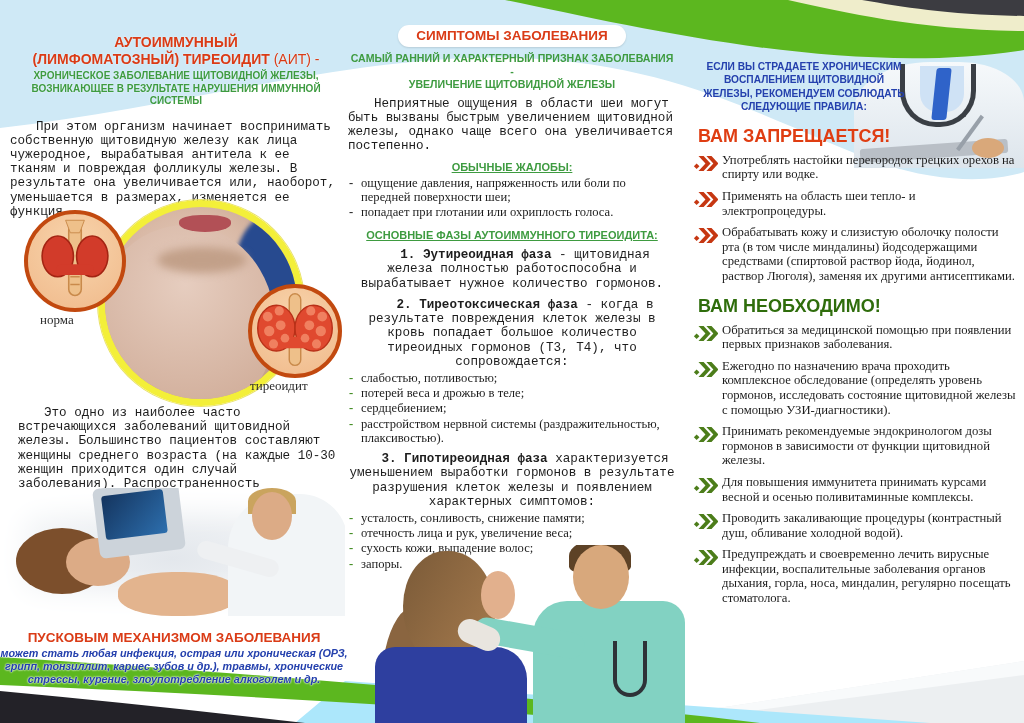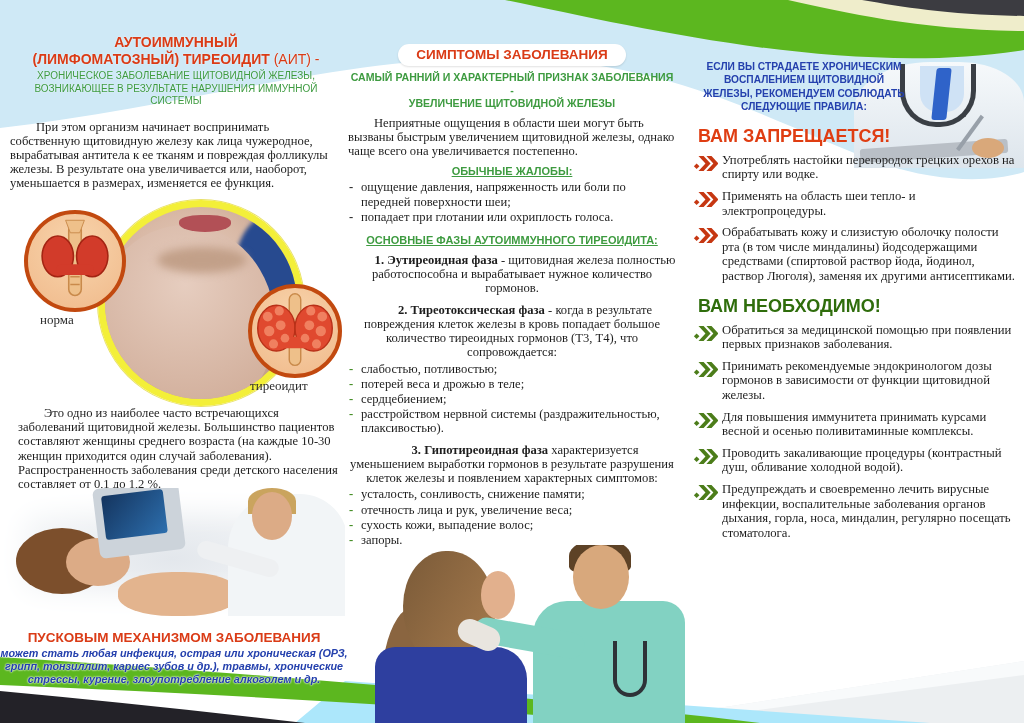--- a/index.html
+++ b/index.html
@@ -9,30 +9,30 @@
     font-family:"Liberation Sans",sans-serif;
     -webkit-font-smoothing:antialiased;
   }
   svg.deco{position:absolute;left:0;pointer-events:none;}
   #bg-wave{top:0;z-index:0;}
   #top-deco{top:0;z-index:3;}
   #bottom-deco{top:613px;z-index:1;}
 
   .panel{position:absolute;z-index:2;}
   #panel-left{left:10px;top:34px;width:332px;}
-  #panel-mid{left:348px;top:44px;width:328px;}
+  #panel-mid{left:348px;top:25px;width:328px;}
   #panel-right{left:688px;top:60px;width:330px;}
 
   
   .serif{font-family:"Liberation Serif",serif;color:#1d1d1d;}
 
   .left-title{font-size:14px;font-weight:bold;text-align:center;line-height:1.18;color:#da3b16;text-shadow:0 0 2px #ffffffcc;}
   .left-title .n{font-weight:normal;}
-  .left-sub{font-size:10px;font-weight:normal;text-align:center;line-height:1.25;color:#3e9b40;margin-top:3px;text-shadow:0 0 2px #ffffffcc;}
-  .para{font-size:12.6px;line-height:1.13;text-indent:26px;margin:0;}
+  .left-sub{font-size:10px;font-weight:bold;text-align:center;line-height:1.25;color:#3e9b40;margin-top:3px;text-shadow:0 0 2px #ffffffcc;}
+  .para{font-size:12.6px;line-height:1.13;text-indent:26px;margin:0;font-family:Liberation Mono, monospace;}
   #left-para1{margin-top:12px;}
   #left-para2{position:absolute;left:8px;top:372px;width:324px;}
 
   
   #neck-photo{position:absolute;left:0;top:162px;width:345px;height:210px;}
   .big-circle{position:absolute;left:88px;top:4px;width:192px;height:192px;border-radius:50%;
     background:radial-gradient(circle at 45% 40%, #e9d2c4 0%, #d9b9a6 45%, #c4a08c 75%, #b08b76 100%);
     border:7px solid #f3ef39;overflow:hidden;box-shadow:0 0 0 1px #e8e06a;}
   .navy-patch{position:absolute;right:-18px;top:6px;width:80px;height:110px;background:#274a8f;border-radius:50%;filter:blur(2px);}
   .skin-front{position:absolute;left:-10px;top:18px;width:180px;height:200px;background:radial-gradient(circle at 50% 30%,#e6cdbf,#d3b19e 70%);border-radius:50%;}
@@ -310,20 +310,30 @@
     <span class="chev-text">Обратиться за медицинской помощью при появлении первых признаков заболевания.</span>
   </div>
   <div class="chev-item">
     <span class="chev green">
       <svg viewBox="0 0 28 18" width="26" height="17" fill="currentColor">
           <path d="M2,12 l3,-3 3,3 -3,3 z"></path>
           <path d="M7,1 h5.5 l7.5,8 -7.5,8 h-5.5 l7.5,-8 z"></path>
           <path d="M15.5,1 h5.5 l7.5,8 -7.5,8 h-5.5 l7.5,-8 z"></path>
         </svg>
     </span>
+    <span class="chev-text">Ежегодно по назначению врача проходить комплексное обследование (определять уровень гормонов, исследовать состояние щитовидной железы с помощью УЗИ-диагностики).</span>
+  </div>
+  <div class="chev-item">
+    <span class="chev green">
+      <svg viewBox="0 0 28 18" width="26" height="17" fill="currentColor">
+          <path d="M2,12 l3,-3 3,3 -3,3 z"></path>
+          <path d="M7,1 h5.5 l7.5,8 -7.5,8 h-5.5 l7.5,-8 z"></path>
+          <path d="M15.5,1 h5.5 l7.5,8 -7.5,8 h-5.5 l7.5,-8 z"></path>
+        </svg>
+    </span>
     <span class="chev-text">Принимать рекомендуемые эндокринологом дозы гормонов в зависимости от функции щитовидной железы.</span>
   </div>
   <div class="chev-item">
     <span class="chev green">
       <svg viewBox="0 0 28 18" width="26" height="17" fill="currentColor">
           <path d="M2,12 l3,-3 3,3 -3,3 z"></path>
           <path d="M7,1 h5.5 l7.5,8 -7.5,8 h-5.5 l7.5,-8 z"></path>
           <path d="M15.5,1 h5.5 l7.5,8 -7.5,8 h-5.5 l7.5,-8 z"></path>
         </svg>
     </span>

